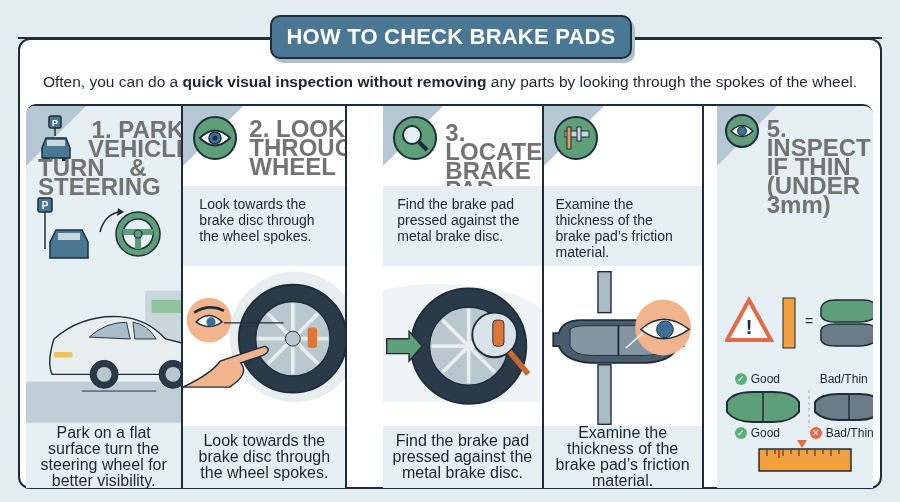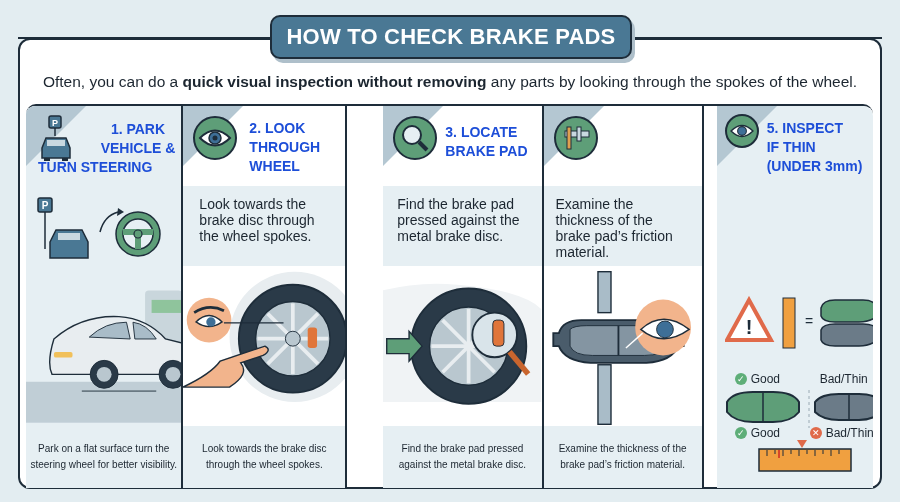--- a/index.html
+++ b/index.html
@@ -46,29 +46,29 @@
   .panel.p5 { width: 166px; margin-left: 13px; }
   .corner {
     position: absolute; left: 0; top: 0; width: 0; height: 0;
     border-top: 60px solid #b4c7d2; border-right: 60px solid transparent;
   }
   .badge {
     position: absolute; left: 10px; top: 10px; width: 44px; height: 44px; border-radius: 50%;
     background: #5e9e78; border: 2px solid #1e2d3a; display: flex; align-items: center; justify-content: center;
   }
   .step-title {
-    position: absolute; font-weight: bold; font-size: 14px; line-height: 19px; color: #1d4ed8;
+    position: absolute; font-weight: bold; font-size: 24px; line-height: 19px; color: #737373;
   }
   .desc-box {
     position: absolute; left: 0; width: 100%; background: #e6eff3;
     font-size: 14px; line-height: 16px; color: #1c2630;
   }
   .bottom-desc {
     position: absolute; left: 0; bottom: 0; width: 100%; height: 62px;
-    background: #e6eff3; font-size: 10px; line-height: 16px; text-align: center;
+    background: #e6eff3; font-size: 16px; line-height: 16px; text-align: center;
     display: flex; align-items: center; justify-content: center; padding: 16px 4px; color: #1c2630;
   }
   .illus { position: absolute; left: 0; width: 100%; }
   .label-good { font-size: 12px; color: #1c2630; }
 </style>
 </head>
 <body>
 
 <div class="frame"></div>
 <div class="title-line"></div>

